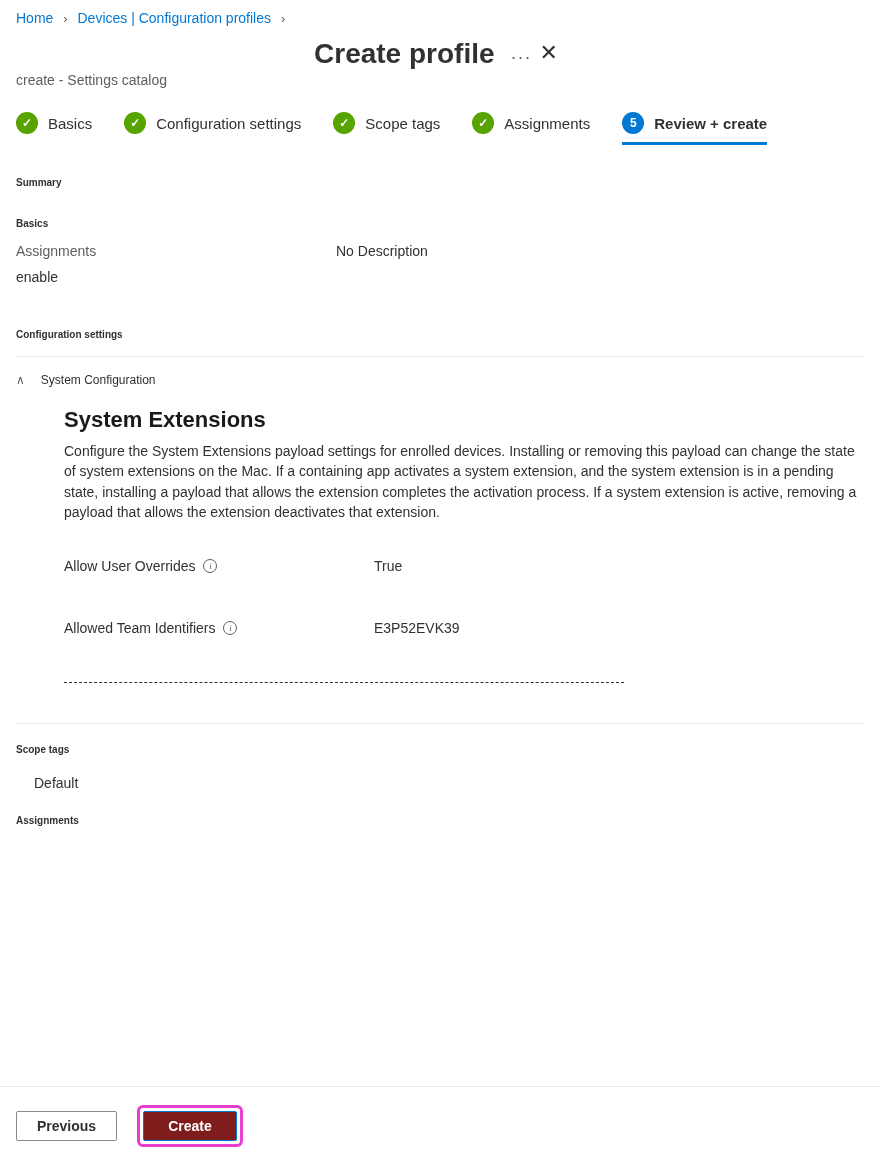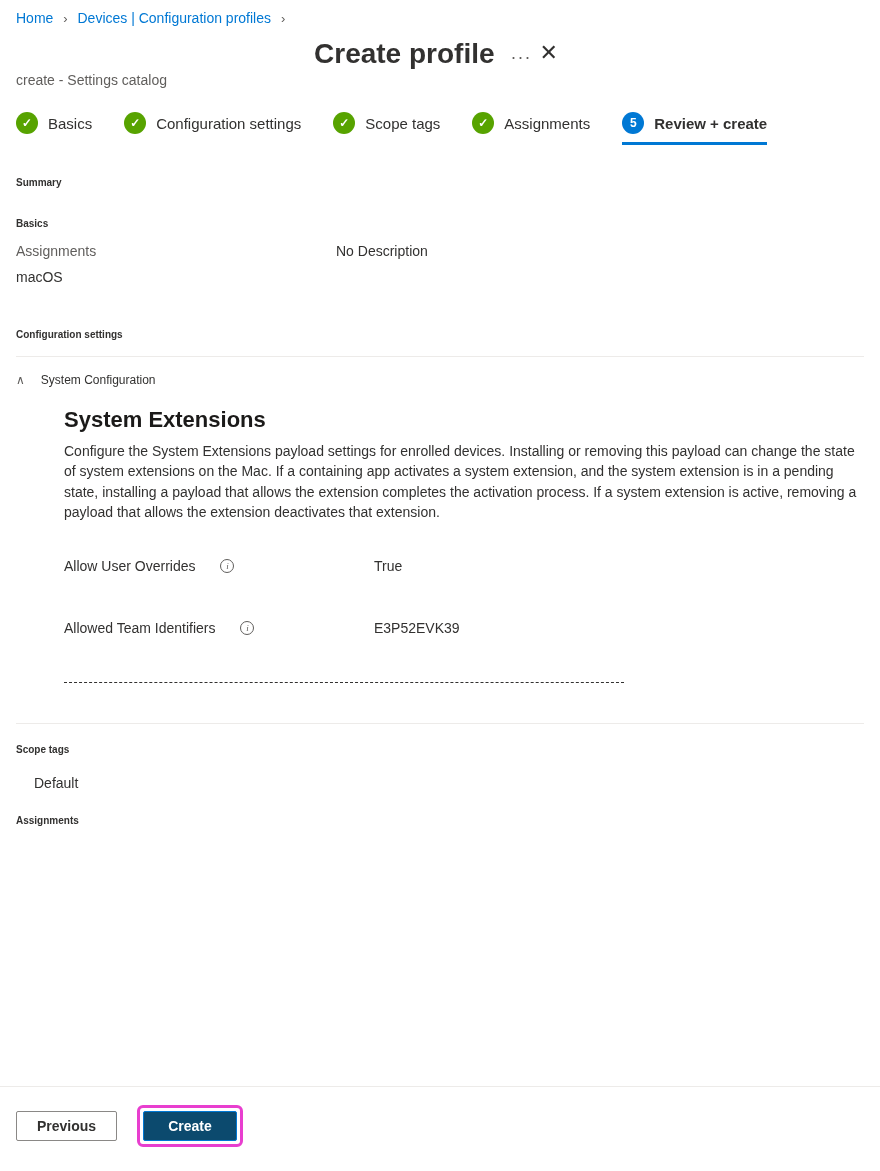--- a/index.html
+++ b/index.html
@@ -153,21 +153,21 @@
       display: grid;
       grid-template-columns: 310px 1fr;
       align-items: center;
       margin-bottom: 46px;
       font-size: 14px;
       color: #323130;
     }
     .ext-row .label {
       display: flex;
       align-items: center;
-      gap: 25px;
+      gap: 8px;
     }
     .info-icon {
       display:inline-flex;
       width:14px; height:14px;
       border:1px solid #605e5c;
       border-radius:50%;
       align-items:center; justify-content:center;
       font-size:9px; color:#605e5c;
       font-style: italic;
       font-family: Georgia, serif;
@@ -209,21 +209,21 @@
       border: 1px solid #8a8886;
       color: #323130;
       font-weight: 600;
     }
     .btn-primary-wrap {
       border: 3px solid #e83ecf;
       border-radius: 6px;
       padding: 3px;
     }
     .btn-primary {
-      background: #0c4a6e;
+      background: #7f1d1d;
       border: 1px solid #0078d4;
       color: #fff;
       font-weight: 600;
       padding: 6px 24px;
     }
     .thin-sep {
       border: none;
       border-top: 1px solid #edebe9;
       margin: 8px 0 20px;
     }
@@ -271,21 +271,21 @@
 </div>
 
 <div class="content">
 
   <div class="section-heading">Summary</div>
 
   <div class="section-heading sub">Basics</div>
   <div class="kv-grid">
     <div>Assignments</div>
     <div class="val">No Description</div>
-    <div class="val">macOS</div>
+    <div class="val">enable</div>
   </div>
 
   <div class="section-heading sub" style="margin-top:44px;">Configuration settings</div>
 
   <div class="collapsible-header">
     <span class="chevron">∧</span>
     <span class="label">System Configuration</span>
   </div>
 
   <div class="ext-block">

